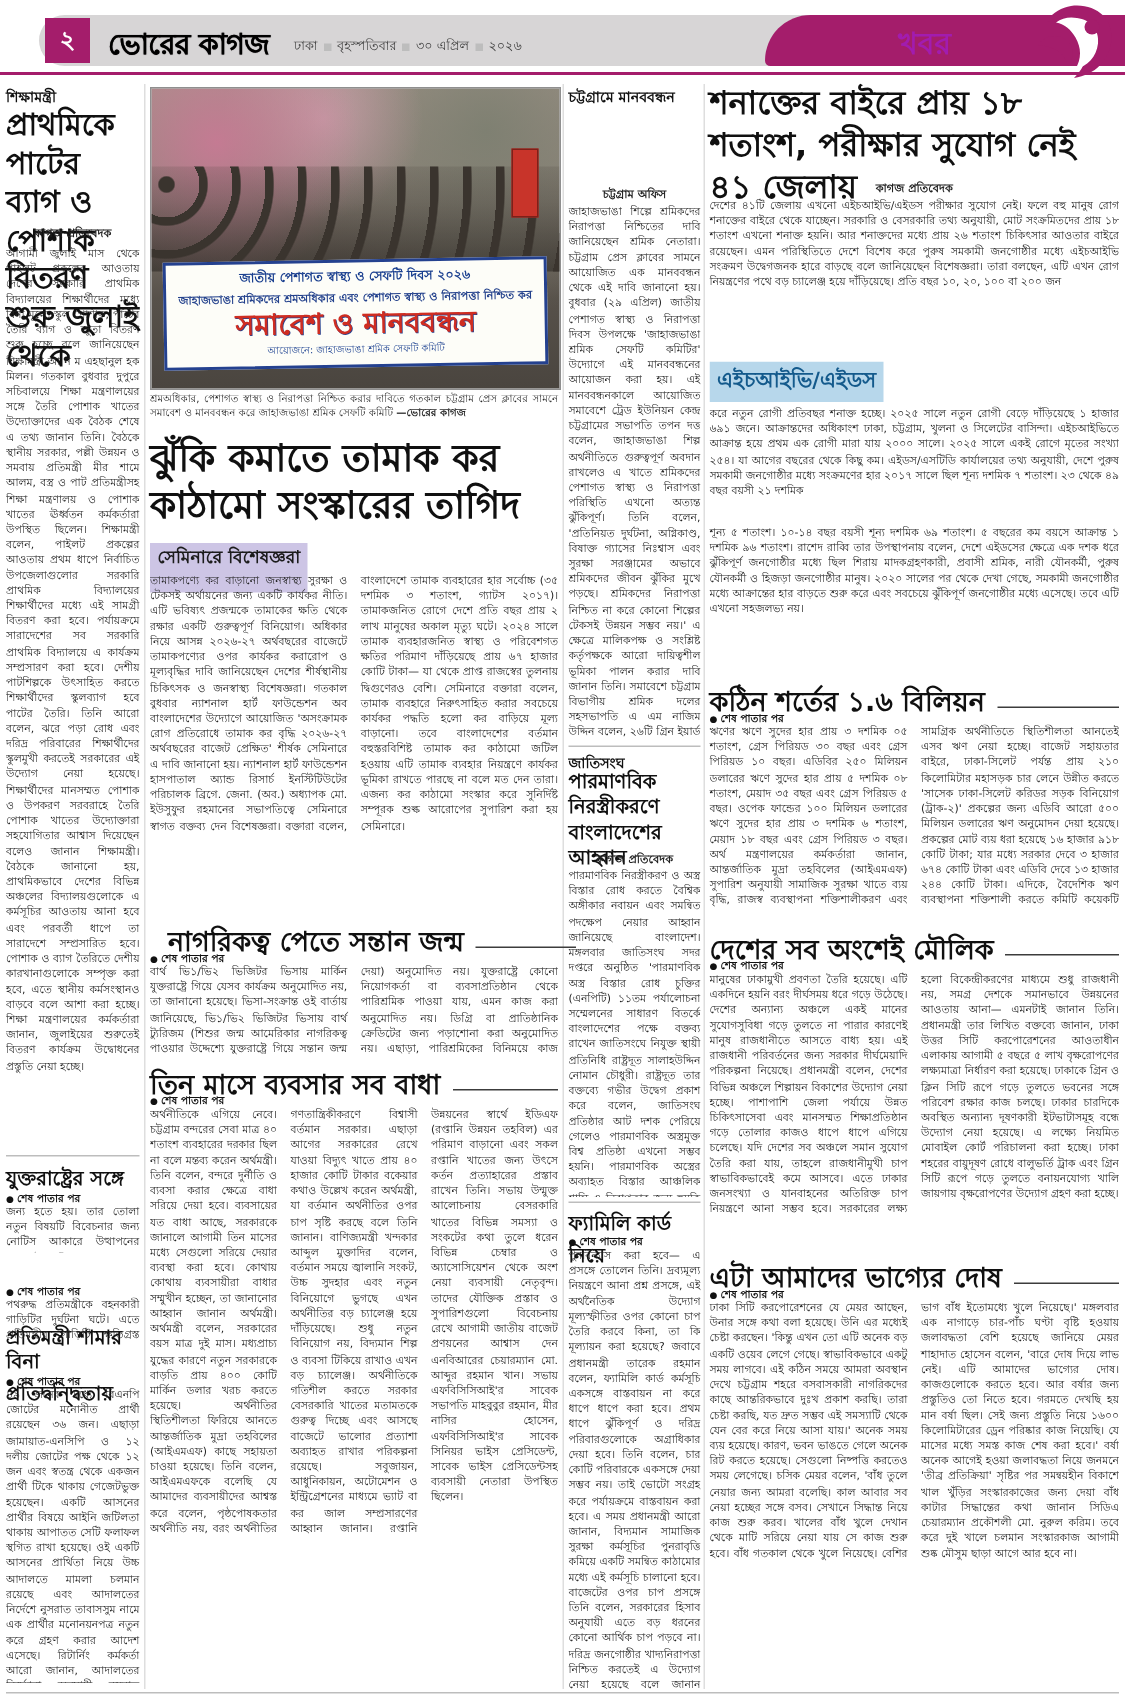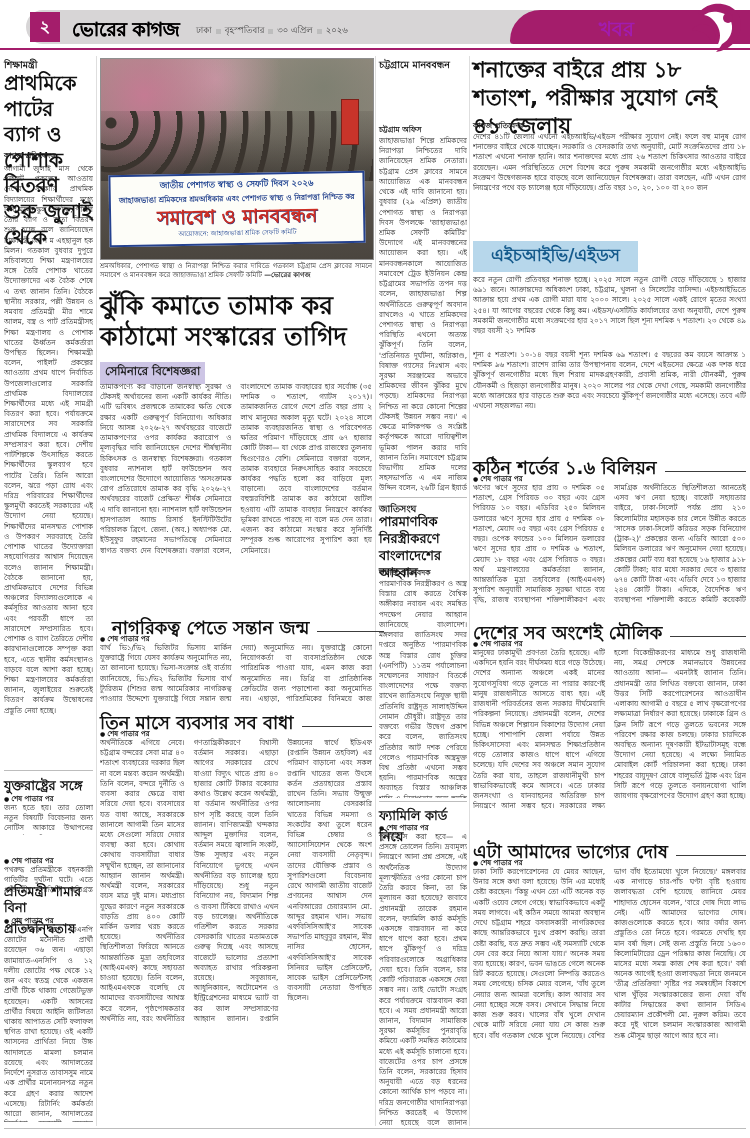--- a/index.html
+++ b/index.html
@@ -15,21 +15,21 @@
   .dateline{position:absolute;top:24px;left:196px;font-size:8.5px;color:#3c3c3c;display:flex;gap:4px;align-items:center;}
   .dateline .sep{width:5px;height:5px;background:#bdbdbd;display:inline-block;}
   .newsseg{position:absolute;top:10px;right:0;width:240px;height:34px;background:#a41d6b;
            border-radius:34px 0 0 4px;}
   .newsseg-label{position:absolute;top:14px;right:116px;color:#a21caf;font-weight:bold;font-size:20px;}
   .mlogo{position:absolute;top:0px;right:6px;width:60px;height:54px;}
   .toprule{position:absolute;top:48px;left:0;right:0;height:2px;background:#a41d6b;}
   
   .kicker{font-size:9.5px;font-weight:bold;color:#111;}
   .hl{font-weight:bold;color:#101010;}
-  .byline{font-size:7.5px;font-weight:bold;color:#222;}
+  .byline{font-size:7.5px;font-weight:bold;color:#222;text-align:center;}
   .body{font-size:7.2px;line-height:1.42;text-align:justify;color:#242424;overflow:hidden;}
   .cols2{column-count:2;column-gap:9px;}
   .cols3{column-count:3;column-gap:9px;}
   .stubhead{font-weight:bold;font-size:18px;color:#101010;display:flex;align-items:center;}
   .stubhead .rule{flex:1;height:0;border-top:1.5px solid #3c3c3c;margin-left:8px;margin-top:3px;}
   .contd{font-size:7px;font-weight:bold;color:#111;}
   .contd::before{content:"● ";font-size:6px;}
   .divh{position:absolute;height:1px;background:#bdbdbd;}
   .vr{position:absolute;top:56px;bottom:12px;width:1px;background:#dedede;}
   
@@ -47,23 +47,23 @@
   .banner{position:absolute;left:8px;right:8px;bottom:14px;background:#fdfdf8;border:2px solid #24418f;
           padding:3px 6px 4px;transform:rotate(-1deg);text-align:center;}
   .banner .l1{font-size:8.5px;font-weight:bold;color:#1a3f8f;}
   .banner .l2{font-size:7.5px;font-weight:bold;color:#23418c;margin-top:1px;}
   .banner .l3{font-size:19px;font-weight:bold;color:#cf2d22;line-height:1.1;margin-top:1px;
               text-shadow:0.5px 0.5px 0 #24418f;}
   .banner .l4{font-size:6.5px;color:#1a3f8f;margin-top:1px;}
   .caption{position:absolute;left:100px;top:262px;width:272px;font-size:6.8px;line-height:1.35;
            color:#2a2a2a;text-align:justify;}
   .credit{font-weight:bold;}
-  .chip{display:inline-block;background:#b7d7eb;color:#145a8c;font-weight:bold;font-size:17px;
-        padding:1px 18px 2px;margin-bottom:3px;}
-  .khl{display:inline-block;background:#cdc5e5;padding:1px 5px 2px;font-weight:bold;font-size:11.5px;}
+  .chip{display:inline-block;background:#b7d7eb;color:#145a8c;font-weight:bold;font-size:14px;
+        padding:1px 5px 2px;margin-bottom:3px;}
+  .khl{display:inline-block;background:#cdc5e5;padding:1px 5px 13px;font-weight:bold;font-size:11.5px;}
   .hiv3{position:absolute;left:473px;top:132px;width:273px;height:318px;display:flex;gap:9px;flex-direction:column;}
   .hiv3 .c{flex:1;overflow:hidden;}
 </style>
 </head>
 <body>
 
 <div class="page">
 
   <div class="topbar"></div>
   <div class="pagebox">

